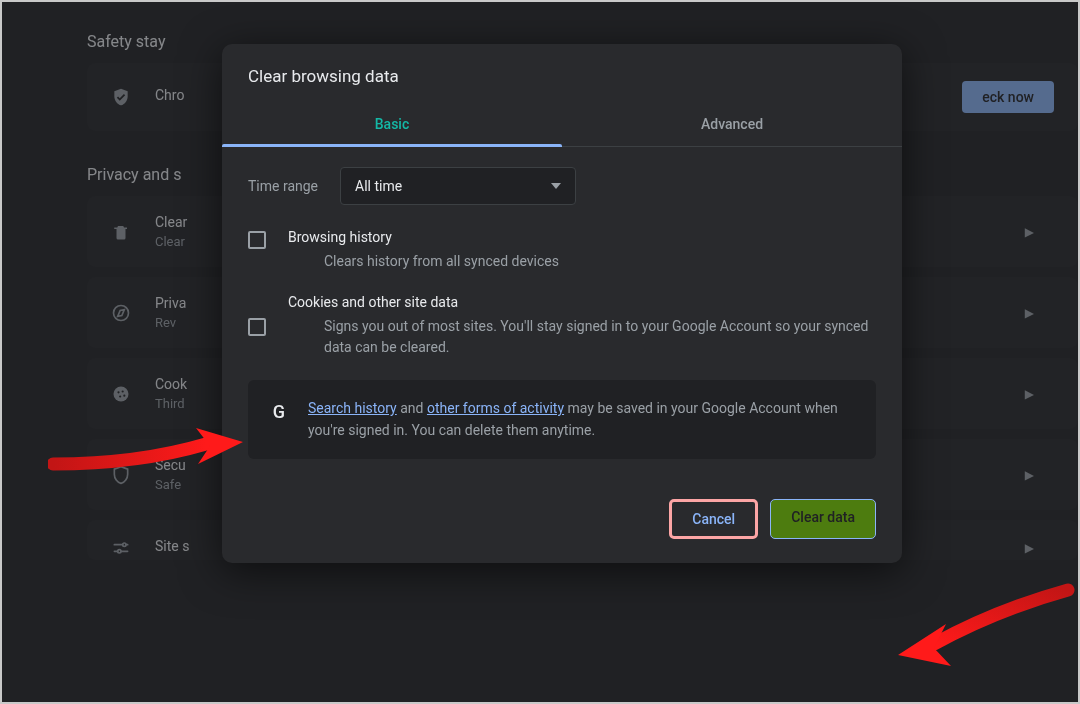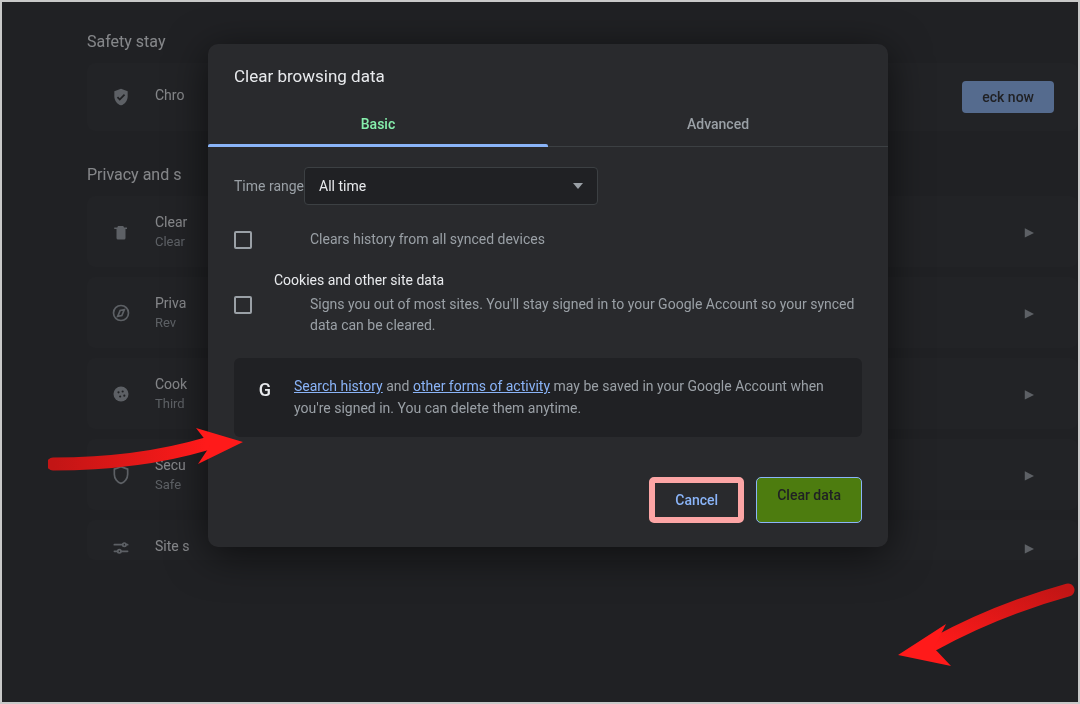--- a/index.html
+++ b/index.html
@@ -56,21 +56,21 @@
       border-radius: 4px;
       font-size: 14px;
       font-weight: 500;
       text-align: center;
     }
     .bg-chev { color: #9aa0a6; font-size: 12px; margin-right:20px;}
     
     
     .modal {
       position: absolute;
-      left: 206px;
+      left: 220px;
       top: 42px;
       width: 680px;
       background: #292a2d;
       border-radius: 10px;
       box-shadow: 0 8px 40px rgba(0,0,0,0.6);
       color: #e8eaed;
       z-index: 10;
     }
     .modal-title {
       font-size: 17px;
@@ -86,50 +86,51 @@
       flex: 1;
       text-align: center;
       padding: 14px 0;
       font-size: 14px;
       font-weight: 500;
       color: #9aa0a6;
       cursor: pointer;
       position: relative;
     }
     .tab.active {
-      color: #86efac;
+      color: #14b8a6;
     }
     .tab.active::after {
       content: '';
       position: absolute;
       left: 0;
       right: 0;
       bottom: -1px;
       height: 3px;
       background: #8ab4f8;
       border-radius: 2px 2px 0 0;
     }
     .modal-body {
       padding: 20px 26px 8px 26px;
     }
     .time-row {
       display: flex;
       align-items: center;
+      gap: 22px;
       margin-bottom: 24px;
     }
     .time-label {
       color: #9aa0a6;
       font-size: 14px;
     }
     .select {
       background: #202124;
       border: 1px solid #3c4043;
       border-radius: 4px;
       padding: 10px 14px;
-      width: 294px;
+      width: 236px;
       color: #e8eaed;
       font-size: 14px;
       display: flex;
       justify-content: space-between;
       align-items: center;
       cursor: pointer;
     }
     .select svg { fill: #9aa0a6; }
     
     .opt {
@@ -206,21 +207,21 @@
       padding: 20px 26px 24px 26px;
     }
     .btn {
       padding: 9px 20px;
       border-radius: 5px;
       font-size: 14px;
       font-weight: 500;
       cursor: pointer;
     }
     .btn-cancel {
-      border: 6px solid #fca5a5;
+      border: 3px solid #fca5a5;
       color: #8ab4f8;
       background: transparent;
     }
     .btn-primary {
       background: #4d7c0f;
       color: #202124;
       border: 1px solid #8ab4f8;
     }
     
     
@@ -338,20 +339,21 @@
         <span>All time</span>
         <svg width="10" height="6" viewBox="0 0 10 6">
             <path d="M0 0h10L5 6z"></path>
           </svg>
       </div>
     </div>
 
     <div class="opt">
       <div class="checkbox"></div>
       <div class="opt-text">
+        <div class="t1">Browsing history</div>
         <div class="t2">Clears history from all synced devices</div>
       </div>
     </div>
 
     <div class="opt cookies">
       <div class="checkbox"></div>
       <div class="opt-text">
         <div class="t1">Cookies and other site data</div>
         <div class="t2">Signs you out of most sites. You'll stay signed in to your Google Account so your synced data can be cleared.</div>
       </div>

